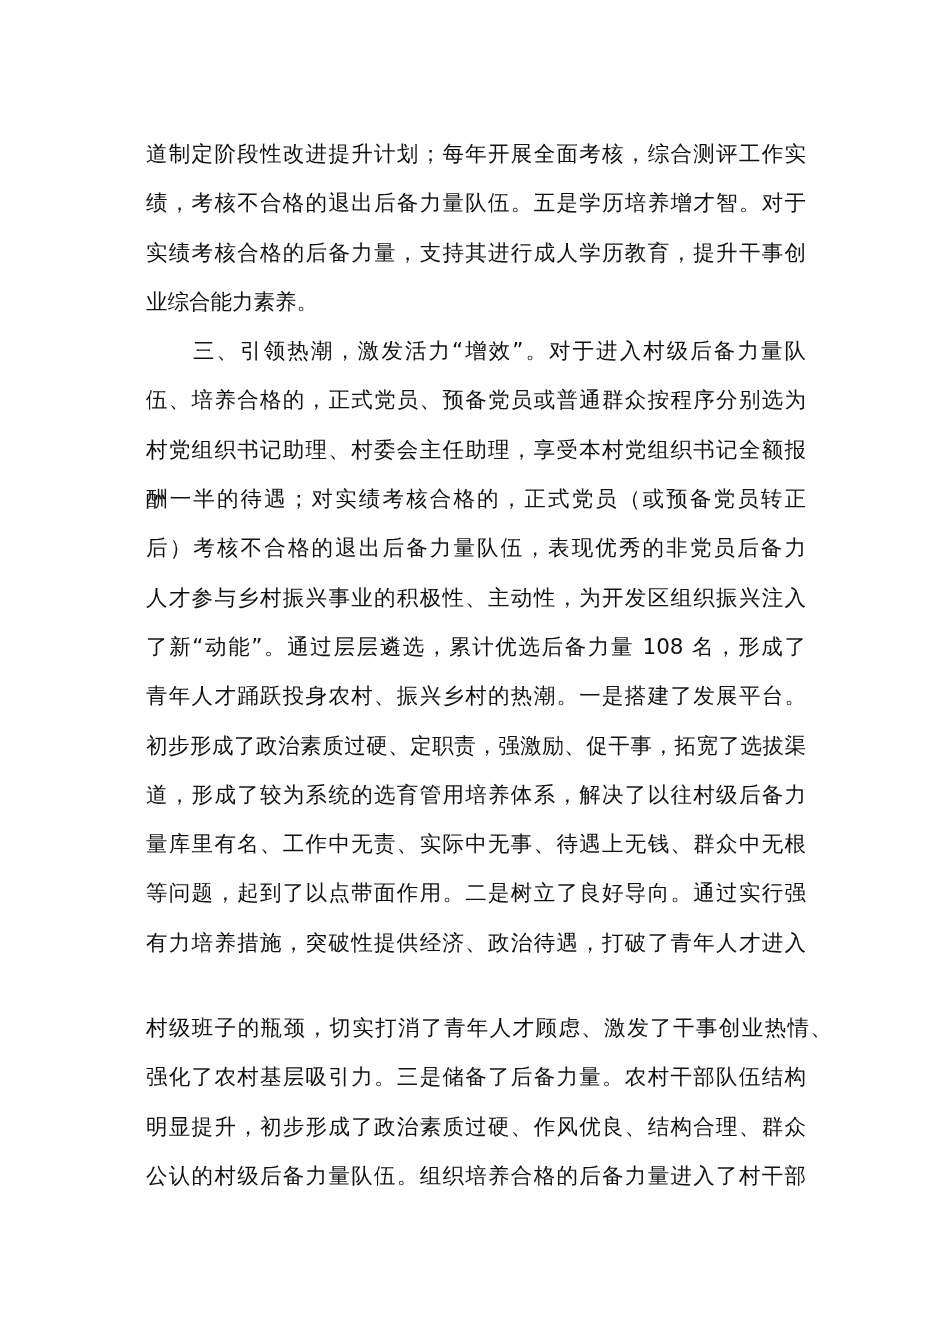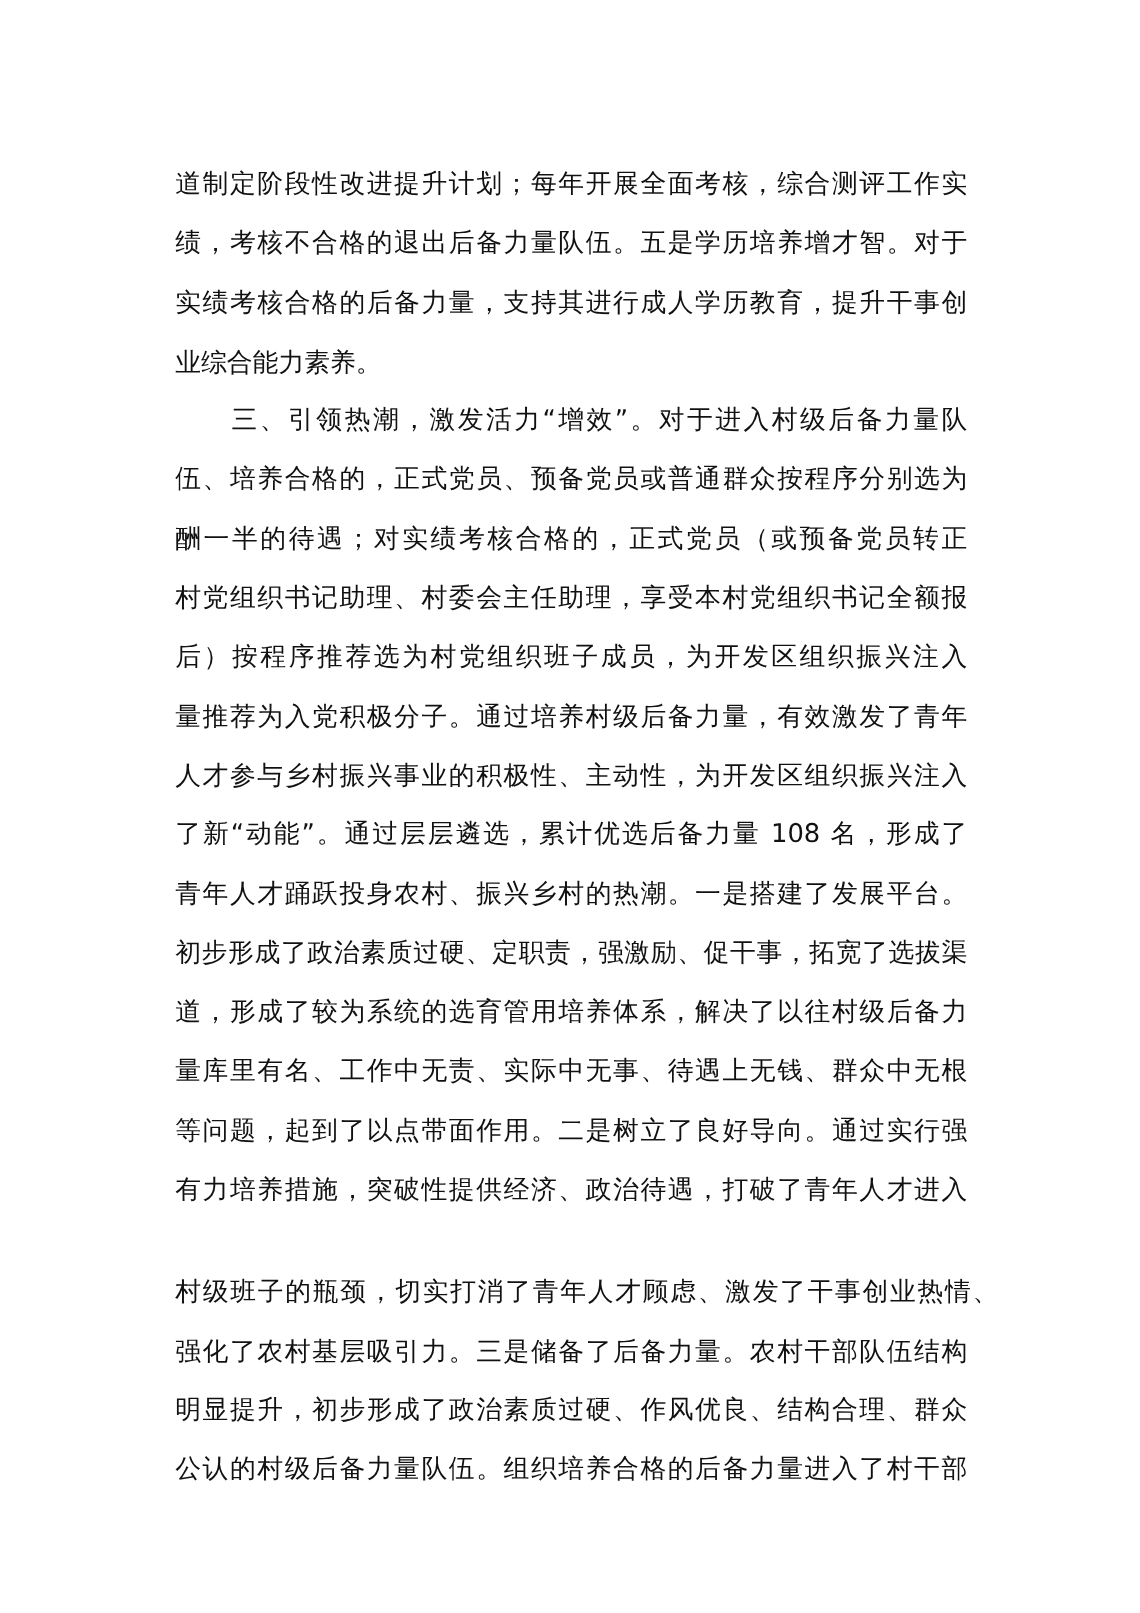--- a/index.html
+++ b/index.html
@@ -62,24 +62,23 @@
     <div>
       <div class="line">道制定阶段性改进提升计划；每年开展全面考核，综合测评工作实</div>
       <div class="line">绩，考核不合格的退出后备力量队伍。五是学历培养增才智。对于</div>
       <div class="line">实绩考核合格的后备力量，支持其进行成人学历教育，提升干事创</div>
       <div class="line last">业综合能力素养。</div>
     </div>
 
     <div>
       <div class="line indent">三、引领热潮，激发活力“增效”。对于进入村级后备力量队</div>
       <div class="line">伍、培养合格的，正式党员、预备党员或普通群众按程序分别选为</div>
+      <div class="line">村党组织书记助理、村委会主任助理，享受本村党组织书记全额报</div>
       <div class="line">酬一半的待遇；对实绩考核合格的，正式党员（或预备党员转正</div>
-      <div class="line">村党组织书记助理、村委会主任助理，享受本村党组织书记全额报</div>
-      <div class="line">后）按程序推荐选为村党组织班子成员，为开发区组织振兴注入</div>
-      <div class="line">量推荐为入党积极分子。通过培养村级后备力量，有效激发了青年</div>
+      <div class="line">后）考核不合格的退出后备力量队伍，表现优秀的非党员后备力</div>
       <div class="line">人才参与乡村振兴事业的积极性、主动性，为开发区组织振兴注入</div>
       <div class="line">了新“动能”。通过层层遴选，累计优选后备力量 108 名，形成了</div>
       <div class="line">青年人才踊跃投身农村、振兴乡村的热潮。一是搭建了发展平台。</div>
       <div class="line">初步形成了政治素质过硬、定职责，强激励、促干事，拓宽了选拔渠</div>
       <div class="line">道，形成了较为系统的选育管用培养体系，解决了以往村级后备力</div>
       <div class="line">量库里有名、工作中无责、实际中无事、待遇上无钱、群众中无根</div>
       <div class="line">等问题，起到了以点带面作用。二是树立了良好导向。通过实行强</div>
       <div class="line">有力培养措施，突破性提供经济、政治待遇，打破了青年人才进入</div>
       <div class="line overflow">村级班子的瓶颈，切实打消了青年人才顾虑、激发了干事创业热情、</div>
       <div class="line">强化了农村基层吸引力。三是储备了后备力量。农村干部队伍结构</div>

